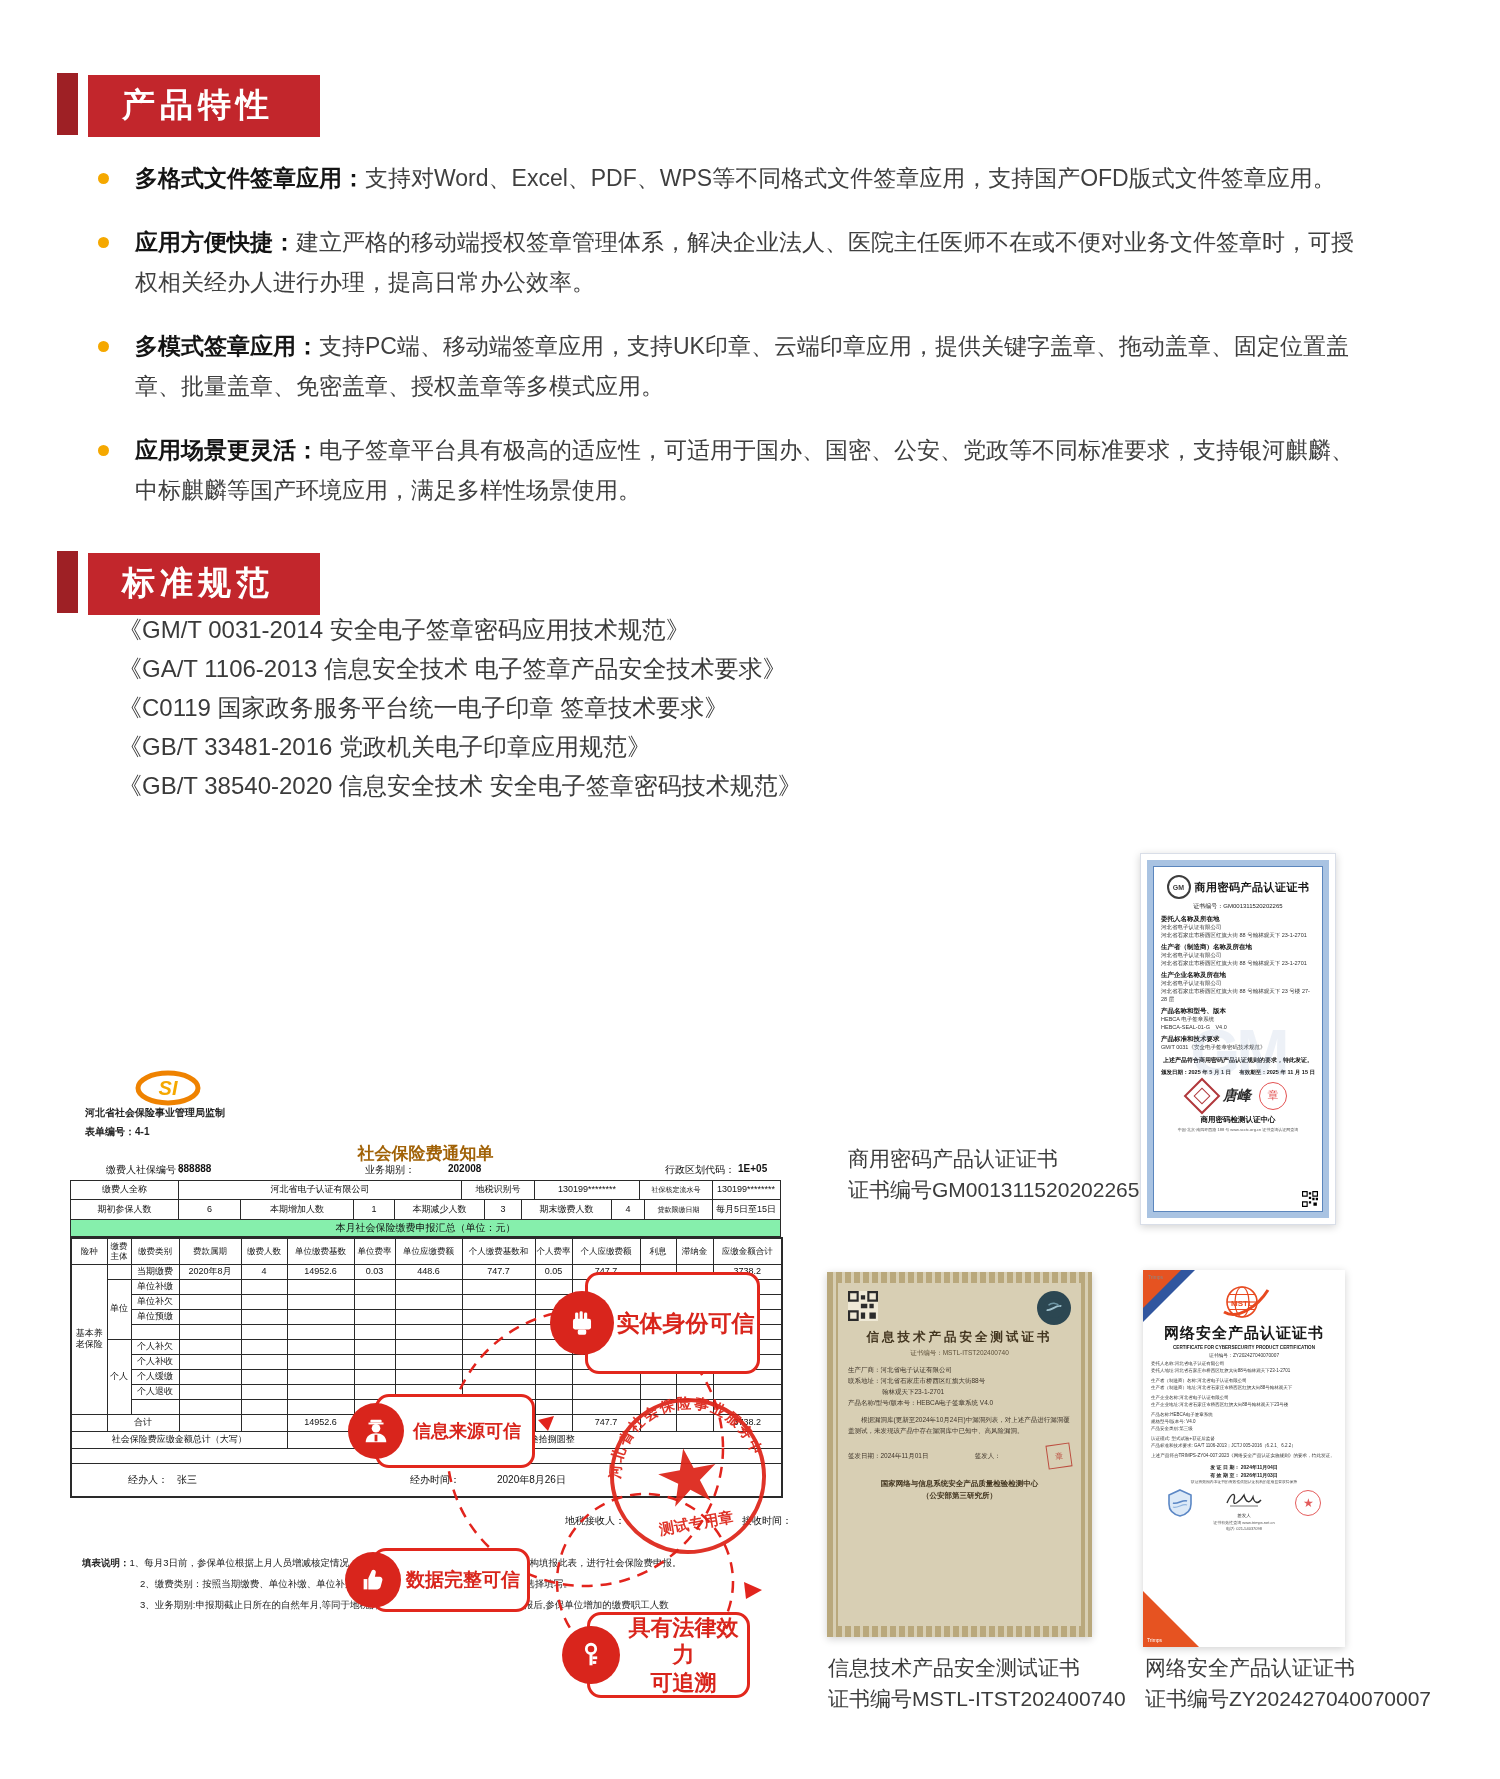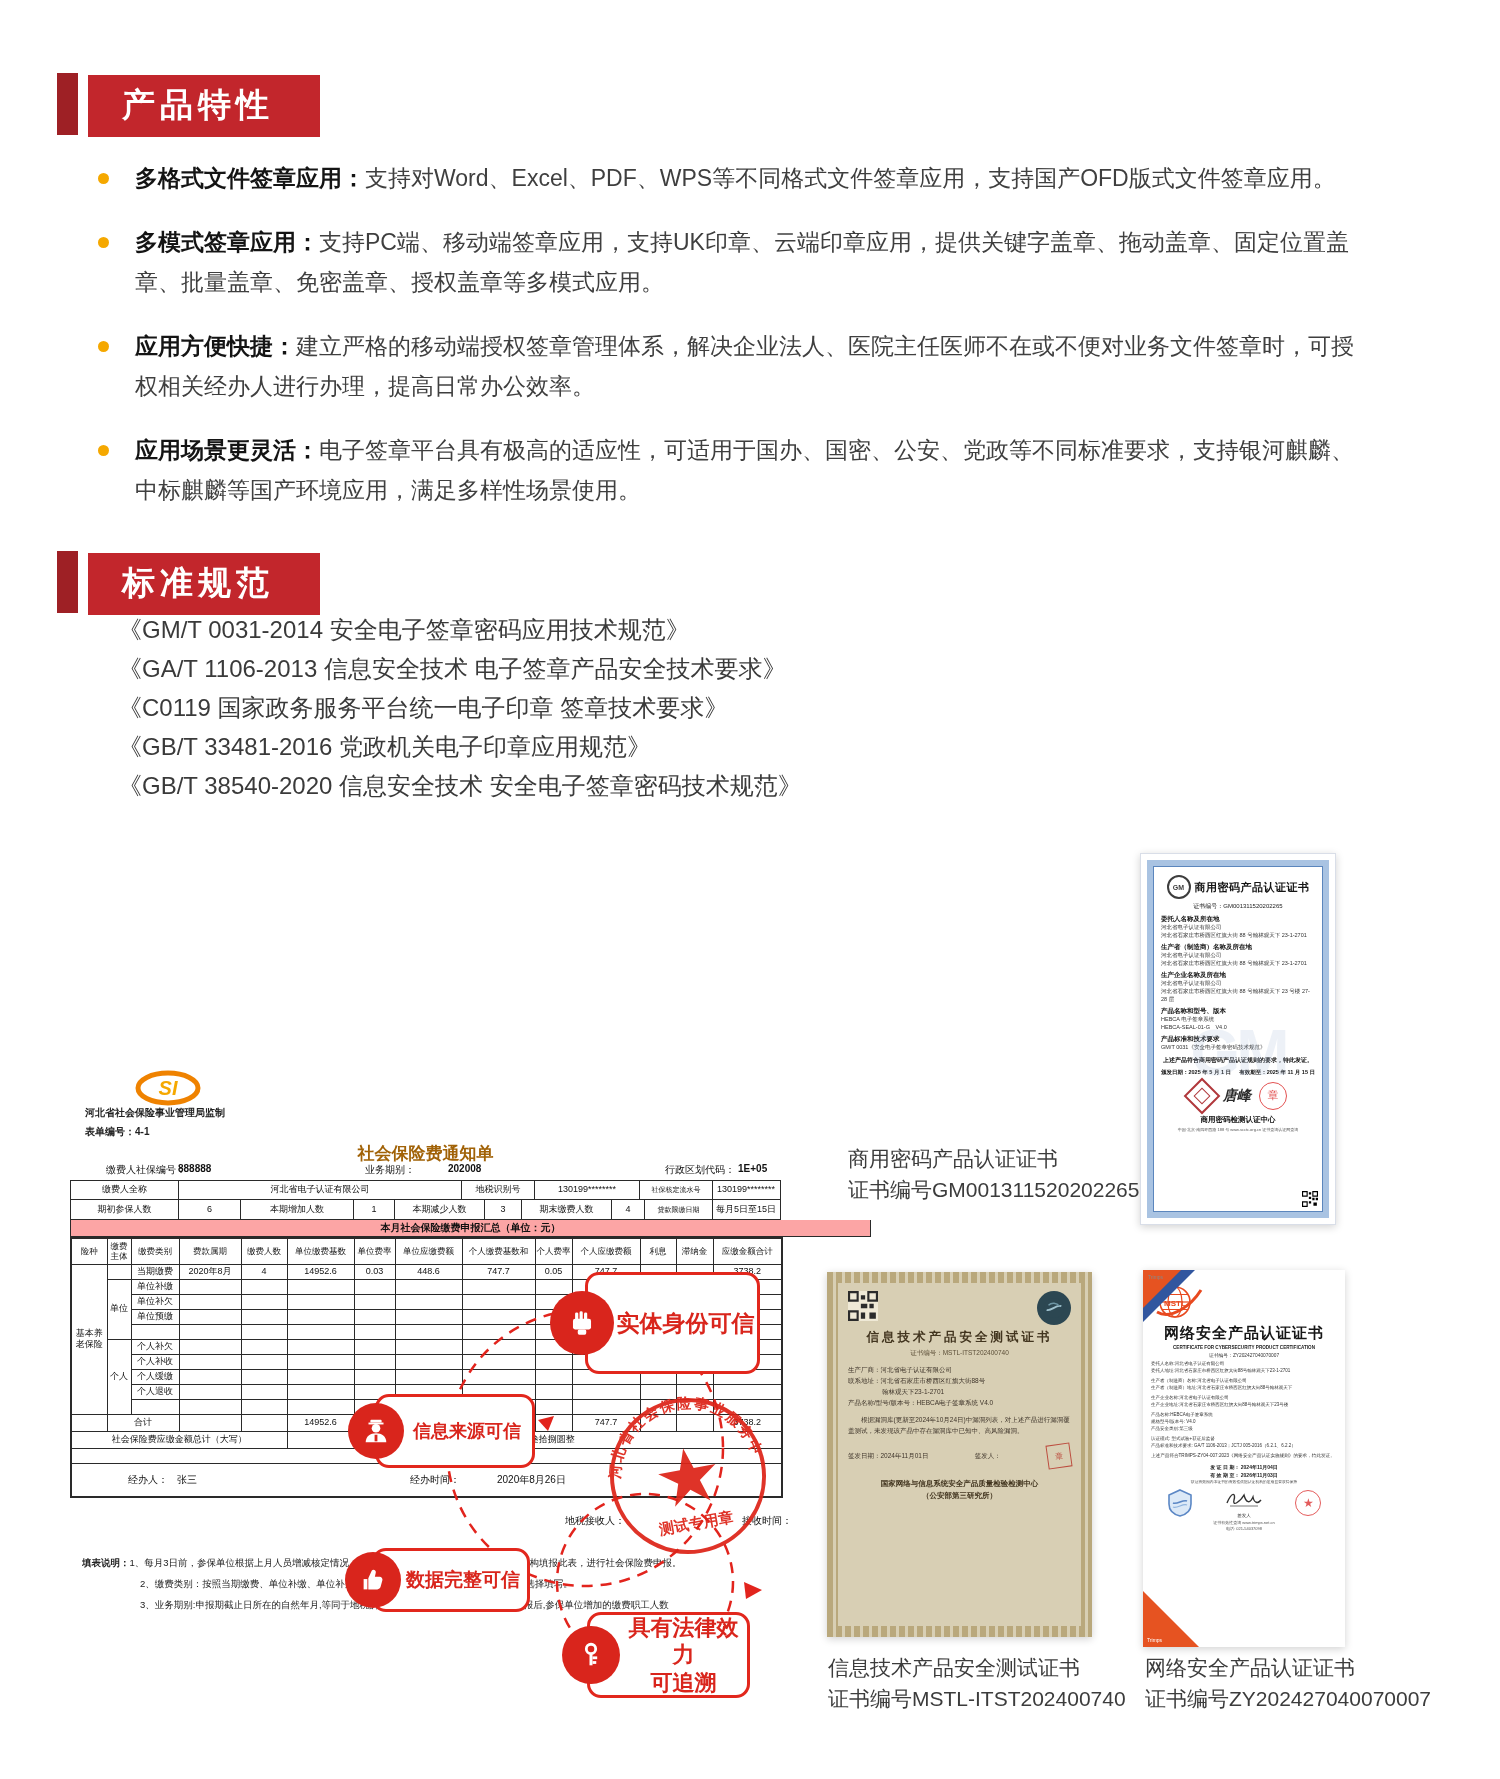--- a/index.html
+++ b/index.html
@@ -23,23 +23,23 @@
   .si-cap{font-size:10px;font-weight:bold;color:#222;}
   .si-no{font-size:10px;color:#222;font-weight:bold;}
   .f-title{left:70px;top:1142px;width:711px;text-align:center;font-size:17px;font-weight:bold;color:#a16207;}
   .f-meta{left:70px;top:1163px;width:711px;height:16px;font-size:10px;color:#111;}
   .f-meta span{position:absolute;white-space:nowrap;}
   .irow{position:absolute;left:70px;width:711px;display:flex;box-sizing:border-box;
         border:1.5px solid #2a2a2a;background:#fff;}
   .ic{box-sizing:border-box;border-right:1px solid #2a2a2a;display:flex;align-items:center;
       justify-content:center;font-size:9px;color:#111;text-align:center;line-height:1.1;}
   .ic:last-child{border-right:none;}
-  .band{left:70px;top:1220px;width:801px;height:17px;background:#fca5a5;box-sizing:border-box;
+  .band{left:70px;top:1220px;width:711px;height:17px;background:#86efac;box-sizing:border-box;
         border:1.5px solid #2a2a2a;border-top:none;display:flex;align-items:center;justify-content:center;
-        font-size:10px;font-weight:bold;color:#111;}
+        font-size:10px;font-weight:normal;color:#111;}
   table.si{position:absolute;left:70px;top:1237px;width:711px;border-collapse:collapse;
            table-layout:fixed;background:#fff;}
   table.si th,table.si td{border:1px solid #2a2a2a;font-size:9px;font-weight:normal;color:#111;
            text-align:center;padding:0 1px;overflow:hidden;line-height:1.25;}
   table.si{border:2px solid #2a2a2a;}
   td.vert{word-break:break-all;padding:0 6px;line-height:1.5;}
   td.tl{text-align:left;padding-left:8px;}
   tr.dr{height:15px;} 
   .opr{position:relative;height:32px;}
   .opr span{position:absolute;top:10px;font-size:10px;white-space:nowrap;}
@@ -96,21 +96,21 @@
   .mstl-body{font-size:6.5px;line-height:1.7;color:#3e342a;margin-top:6px;text-indent:13px;}
   .mstl-sig{display:flex;align-items:center;justify-content:space-between;margin-top:8px;font-size:6.5px;color:#3e342a;}
   .mstl-seal{width:22px;height:22px;border:1.5px solid #b8372b;color:#b8372b;font-size:8px;
      display:flex;align-items:center;justify-content:center;transform:rotate(-8deg);opacity:.85;}
   .mstl-org{text-align:center;font-size:7.5px;font-weight:bold;color:#42351f;margin-top:10px;line-height:1.5;}
   
   .cyber{left:1143px;top:1270px;width:202px;height:377px;background:#fff;padding:10px 8px 6px;overflow:hidden;}
   .tri{position:absolute;width:0;height:0;}
   .cyber .brand{position:absolute;left:5px;top:4px;font-size:5px;color:#888;z-index:2;}
   .cyber .brand2{position:absolute;left:4px;bottom:4px;font-size:5px;color:#fff;z-index:2;}
-  .cy-logo{display:flex;margin-top:2px;}
+  .cy-logo{display:flex;justify-content:center;margin-top:2px;}
   .cy-title{text-align:center;font-size:15px;font-weight:bold;color:#161616;letter-spacing:1px;margin-top:2px;}
   .cy-sub{text-align:center;font-size:4.6px;font-weight:bold;color:#222;margin-top:2px;}
   .cy-certno{text-align:center;font-size:4.8px;color:#333;margin:2px 0 3px;}
   .cy-l{font-size:4.5px;color:#333;line-height:1.55;}
   .cy-stat{font-size:4.6px;color:#333;margin-top:3px;line-height:1.5;}
   .cy-dates{text-align:center;font-size:5px;font-weight:bold;color:#222;margin-top:3px;line-height:1.6;}
   .cy-note{text-align:center;font-size:3.8px;color:#444;}
   .cy-sigrow{display:flex;align-items:center;justify-content:space-around;margin-top:4px;height:30px;}
   .cy-sealc{width:24px;height:24px;border:1.5px solid #d33;border-radius:50%;color:#d33;
      display:flex;align-items:center;justify-content:center;font-size:12px;opacity:.8;}
@@ -129,25 +129,25 @@
     <div class="sec-box">产品特性</div>
   </div>
 
   <div class="features">
     <div class="feat">
       <span class="dot"></span>
       <p><b>多格式文件签章应用：</b><span>支持对Word、Excel、PDF、WPS等不同格式文件签章应用，支持国产OFD版式文件签章应用。</span></p>
     </div>
     <div class="feat">
       <span class="dot"></span>
-      <p><b>多模式签章应用：</b><span>支持PC端、移动端签章应用，支持UK印章、云端印章应用，提供关键字盖章、拖动盖章、固定位置盖章、批量盖章、免密盖章、授权盖章等多模式应用。</span></p>
+      <p><b>应用方便快捷：</b><span>建立严格的移动端授权签章管理体系，解决企业法人、医院主任医师不在或不便对业务文件签章时，可授权相关经办人进行办理，提高日常办公效率。</span></p>
     </div>
     <div class="feat">
       <span class="dot"></span>
-      <p><b>应用方便快捷：</b><span>建立严格的移动端授权签章管理体系，解决企业法人、医院主任医师不在或不便对业务文件签章时，可授权相关经办人进行办理，提高日常办公效率。</span></p>
+      <p><b>多模式签章应用：</b><span>支持PC端、移动端签章应用，支持UK印章、云端印章应用，提供关键字盖章、拖动盖章、固定位置盖章、批量盖章、免密盖章、授权盖章等多模式应用。</span></p>
     </div>
     <div class="feat">
       <span class="dot"></span>
       <p><b>应用场景更灵活：</b><span>电子签章平台具有极高的适应性，可适用于国办、国密、公安、党政等不同标准要求，支持银河麒麟、中标麒麟等国产环境应用，满足多样性场景使用。</span></p>
     </div>
   </div>
 
   <div class="sec" style="top:553px">
     <div class="sec-bar"></div>
     <div class="sec-box">标准规范</div>

